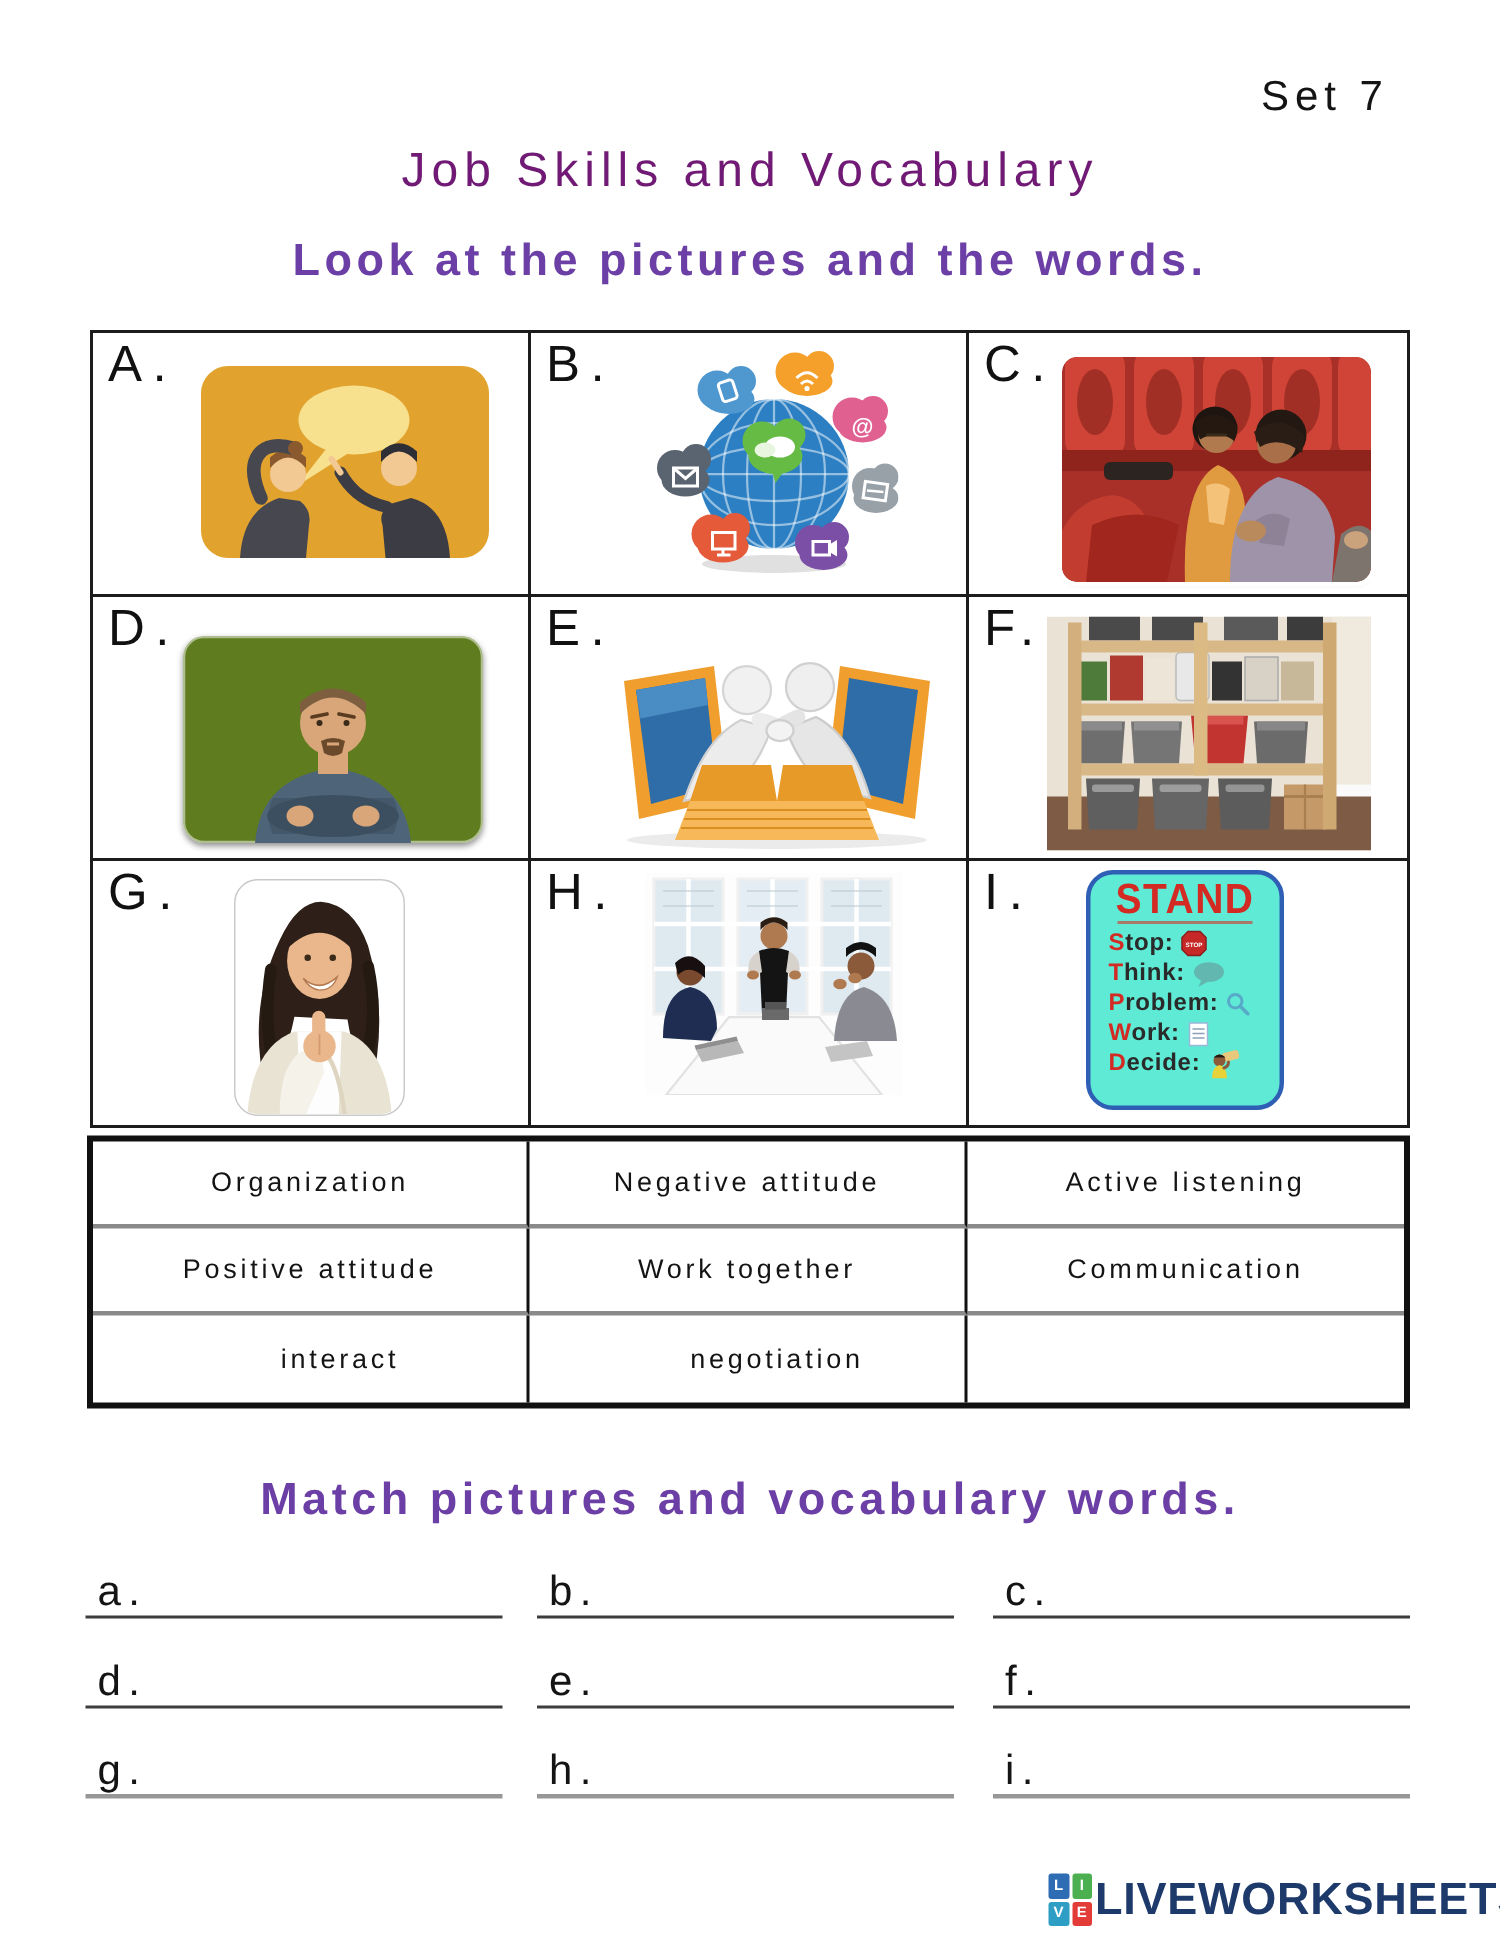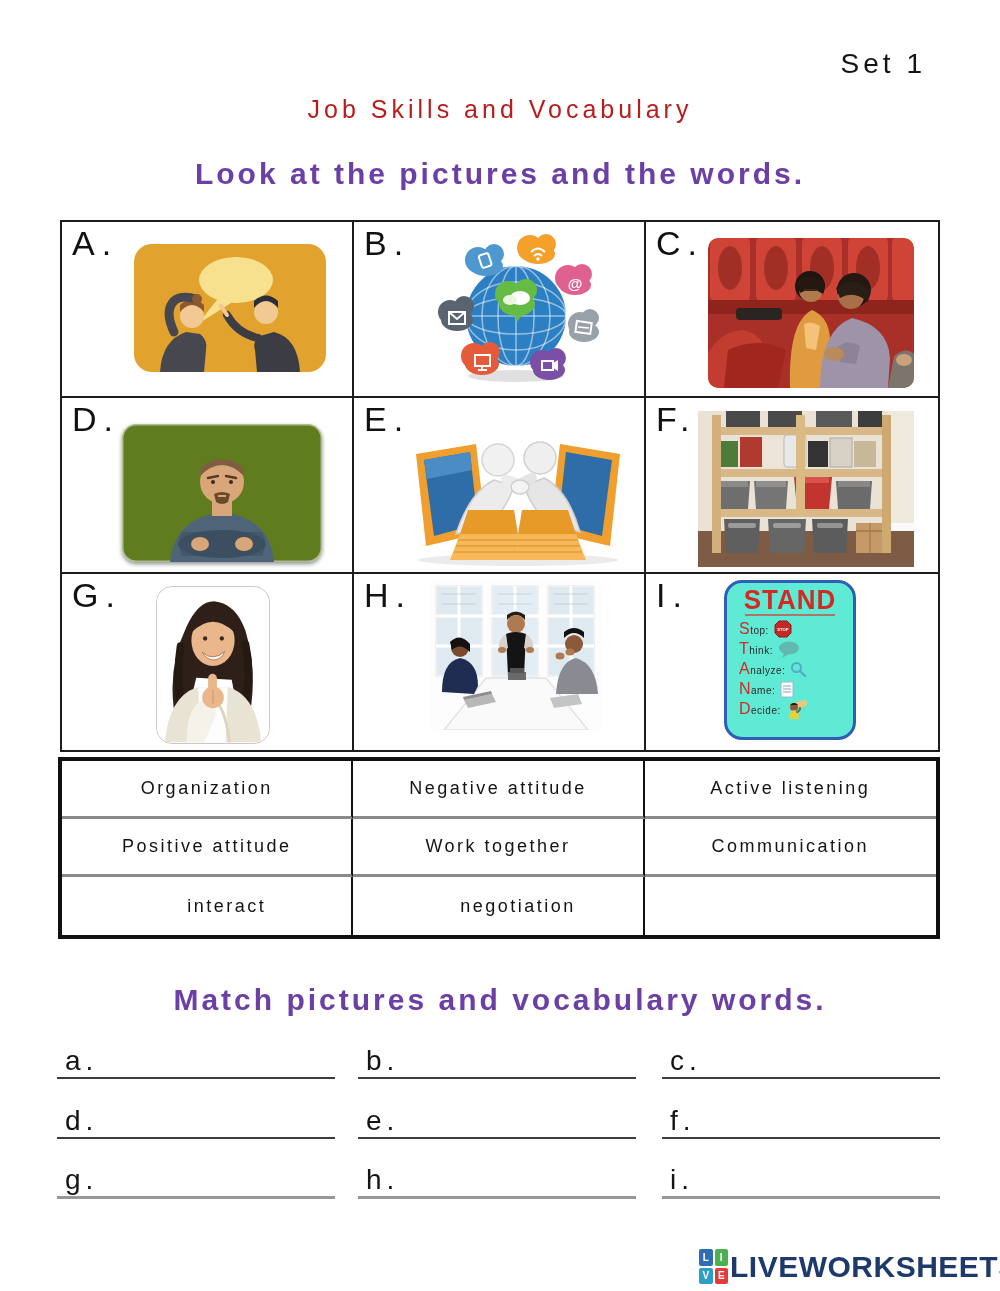--- a/index.html
+++ b/index.html
@@ -1,20 +1,20 @@
 <!DOCTYPE html>
 <html><head>
 <meta charset="utf-8">
 <style>
   * { margin:0; padding:0; box-sizing:border-box; }
   body { background:#ffffff; font-family:"Liberation Sans", sans-serif; }
   .page { position:relative; width:1000px; height:1291px; background:#fff; overflow:hidden; }
 
   .set-label { position:absolute; top:48px; right:74px; font-size:28px; letter-spacing:4px; color:#141414; }
-  .page-title { position:absolute; top:95px; left:0; width:100%; text-align:center; font-size:25px; letter-spacing:4px; color:#b91c1c; }
+  .page-title { position:absolute; top:95px; left:0; width:100%; text-align:center; font-size:32px; letter-spacing:4px; color:#701a75; }
   .instr { position:absolute; left:0; width:100%; text-align:center; font-size:30px; letter-spacing:3px; color:#6B3FA5; font-weight:bold; }
   .instr-top { top:157px; }
   .instr-match { top:983px; }
 
   
   .pic-grid { position:absolute; left:60px; top:220px; width:880px; height:532px;
     display:grid; grid-template-columns:1fr 1fr 1fr; grid-template-rows:1fr 1fr 1fr;
     border:2px solid #1c1c1c; background:#fff; }
   .pic-cell { position:relative; border-right:2px solid #1c1c1c; border-bottom:2px solid #1c1c1c; }
   .pic-cell:nth-child(3n) { border-right:none; }
@@ -29,21 +29,21 @@
   .img-f { left:52px; top:13px; width:216px; height:156px; }
   .img-g { left:94px; top:12px; width:114px; height:158px; border-radius:16px; border:1px solid #c9c9c9; background:#fff; }
   .img-h { left:76px; top:8px;  width:172px; height:148px; }
 
   
   .poster { position:absolute; left:78px; top:6px; width:132px; height:160px; background:#5eead4;
     border:3px solid #2f5fb5; border-radius:18px; overflow:hidden; text-align:center; }
   .poster-title { color:#d42a24; font-weight:bold; font-size:26px; letter-spacing:1px; line-height:1; margin-top:3px; transform:scaleY(1.08); }
   .poster-subline { height:2px; width:72%; margin:2px auto 3px; background:#d23b30; opacity:.65; }
   .stand-row { display:flex; align-items:center; gap:5px; padding-left:12px; height:20px; }
-  .stand-word { font-size:10px; font-weight:normal; color:#2a2a2a; letter-spacing:.5px; }
+  .stand-word { font-size:16px; font-weight:bold; color:#2a2a2a; letter-spacing:.5px; }
   .stand-word::first-letter { color:#d42a24; font-size:16px; }
   .stand-icon { flex:0 0 auto; }
 
   
   .vocab-table { position:absolute; left:58px; top:757px; width:882px; height:182px;
     display:grid; grid-template-columns:1fr 1fr 1fr; grid-template-rows:1fr 1fr 1fr;
     border:4px solid #111; background:#fff; }
   .vocab-cell { display:flex; align-items:center; justify-content:center;
     font-size:18px; letter-spacing:2.5px; color:#141414;
     border-right:2px solid #111; border-bottom:3px solid #8a8a8a; }
@@ -61,21 +61,21 @@
   .tile { display:flex; align-items:center; justify-content:center; color:#fff; font-size:10px; font-weight:bold; border-radius:2px; font-family:"Liberation Sans",sans-serif; }
   .tile-0 { background:#2e6db4; } .tile-1 { background:#4caf50; }
   .tile-2 { background:#2e9ec4; } .tile-3 { background:#e23b38; }
   .logo-text { font-size:30px; font-weight:bold; color:#1d3a6b; letter-spacing:0.5px; }
 </style>
 </head>
 <body>
 
 <div class="page">
 
-  <div class="set-label">Set 1</div>
+  <div class="set-label">Set 7</div>
   <div class="page-title">Job Skills and Vocabulary</div>
   <div class="instr instr-top">Look at the pictures and the words.</div>
 
   <div class="pic-grid">
 
     <div class="pic-cell">
       <span class="cell-letter">A.</span>
       <svg class="pic img-a" viewBox="0 0 192 128">
         <rect x="0" y="0" width="192" height="128" rx="18" fill="#E2A32E"></rect>
         <ellipse cx="102" cy="36" rx="37" ry="23" fill="#F7E08E"></ellipse>
@@ -431,28 +431,28 @@
           </svg>
         </div>
         <div class="stand-row">
           <span class="stand-word">Think:</span>
           <svg class="stand-icon" width="22" height="17" viewBox="0 0 22 17">
             <ellipse cx="11" cy="7" rx="10" ry="6.5" fill="#62b8b0"></ellipse>
               <path d="M6 12 L4 17 L11 13 Z" fill="#62b8b0"></path>
           </svg>
         </div>
         <div class="stand-row">
-          <span class="stand-word">Analyze:</span>
+          <span class="stand-word">Problem:</span>
           <svg class="stand-icon" width="16" height="16" viewBox="0 0 16 16">
             <circle cx="6.5" cy="6.5" r="4.5" fill="none" stroke="#58a8c8" stroke-width="2"></circle>
             <line x1="10" y1="10" x2="15" y2="15" stroke="#58a8c8" stroke-width="2.4" stroke-linecap="round"></line>
           </svg>
         </div>
         <div class="stand-row">
-          <span class="stand-word">Name:</span>
+          <span class="stand-word">Work:</span>
           <svg class="stand-icon" width="14" height="17" viewBox="0 0 14 17">
             <rect x="1" y="1" width="12" height="15" fill="#fff" stroke="#9bb8d8"></rect>
             <g stroke="#88a0b8" stroke-width="1">
                 <line x1="3" y1="5" x2="11" y2="5"></line>
                 <line x1="3" y1="8" x2="11" y2="8"></line>
                 <line x1="3" y1="11" x2="11" y2="11"></line>
               </g>
           </svg>
         </div>
         <div class="stand-row">

